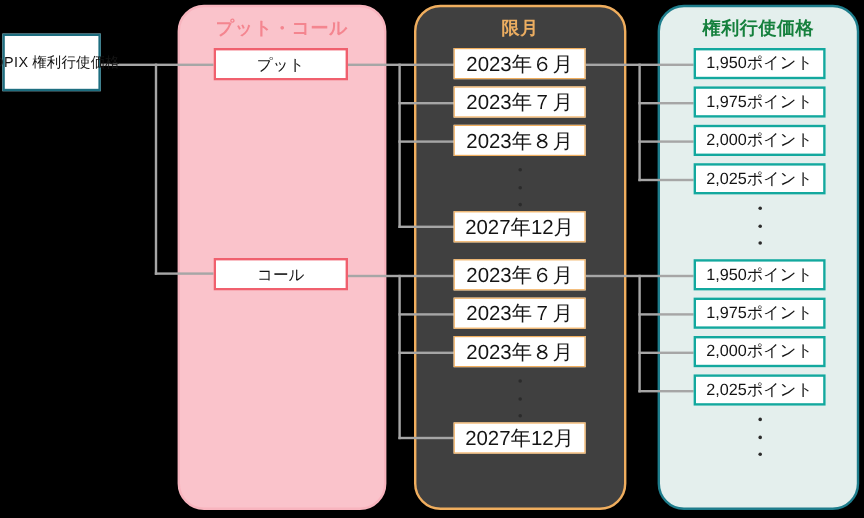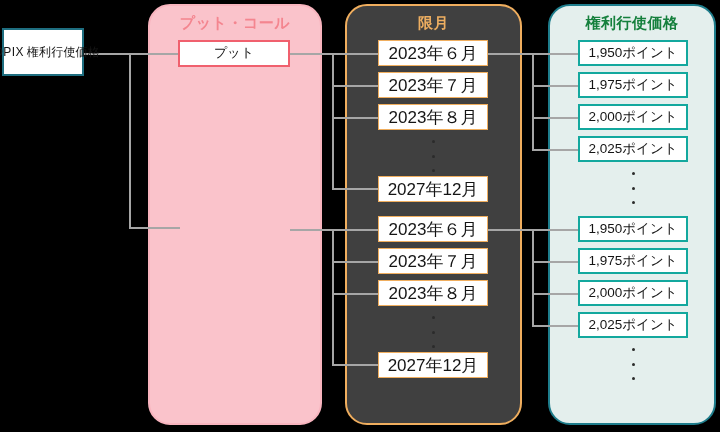--- a/index.html
+++ b/index.html
@@ -161,21 +161,22 @@
   <div class="ln lnv" style="left:532px; top:229px; height:98px;"></div>
   <div class="ln lnh" style="left:532px; top:261px; width:48px;"></div>
   <div class="ln lnh" style="left:532px; top:293px; width:48px;"></div>
   <div class="ln lnh" style="left:532px; top:325px; width:48px;"></div>
 
   <div class="node node-root">
     <span class="l1">TOPIX</span>
     <span class="l2">権利行使価格</span>
   </div>
 
-  <div class="node node-pc" style="top:40px;font-family:Liberation Mono, monospace;">プット</div>
+  <div class="node node-pc" style="top:40px;">プット</div>
+  <div class="node node-pc" style="top:215px;">コール</div>
 
   <div class="node node-month" style="top:40px;">2023年６月</div>
   <div class="node node-month" style="top:72px;">2023年７月</div>
   <div class="node node-month" style="top:104px;">2023年８月</div>
   <div class="vdots" style="left:421px; top:140px; height:32px;">
     <i></i>
       <i></i>
       <i></i>
   </div>
   <div class="node node-month" style="top:176px;">2027年12月</div>

